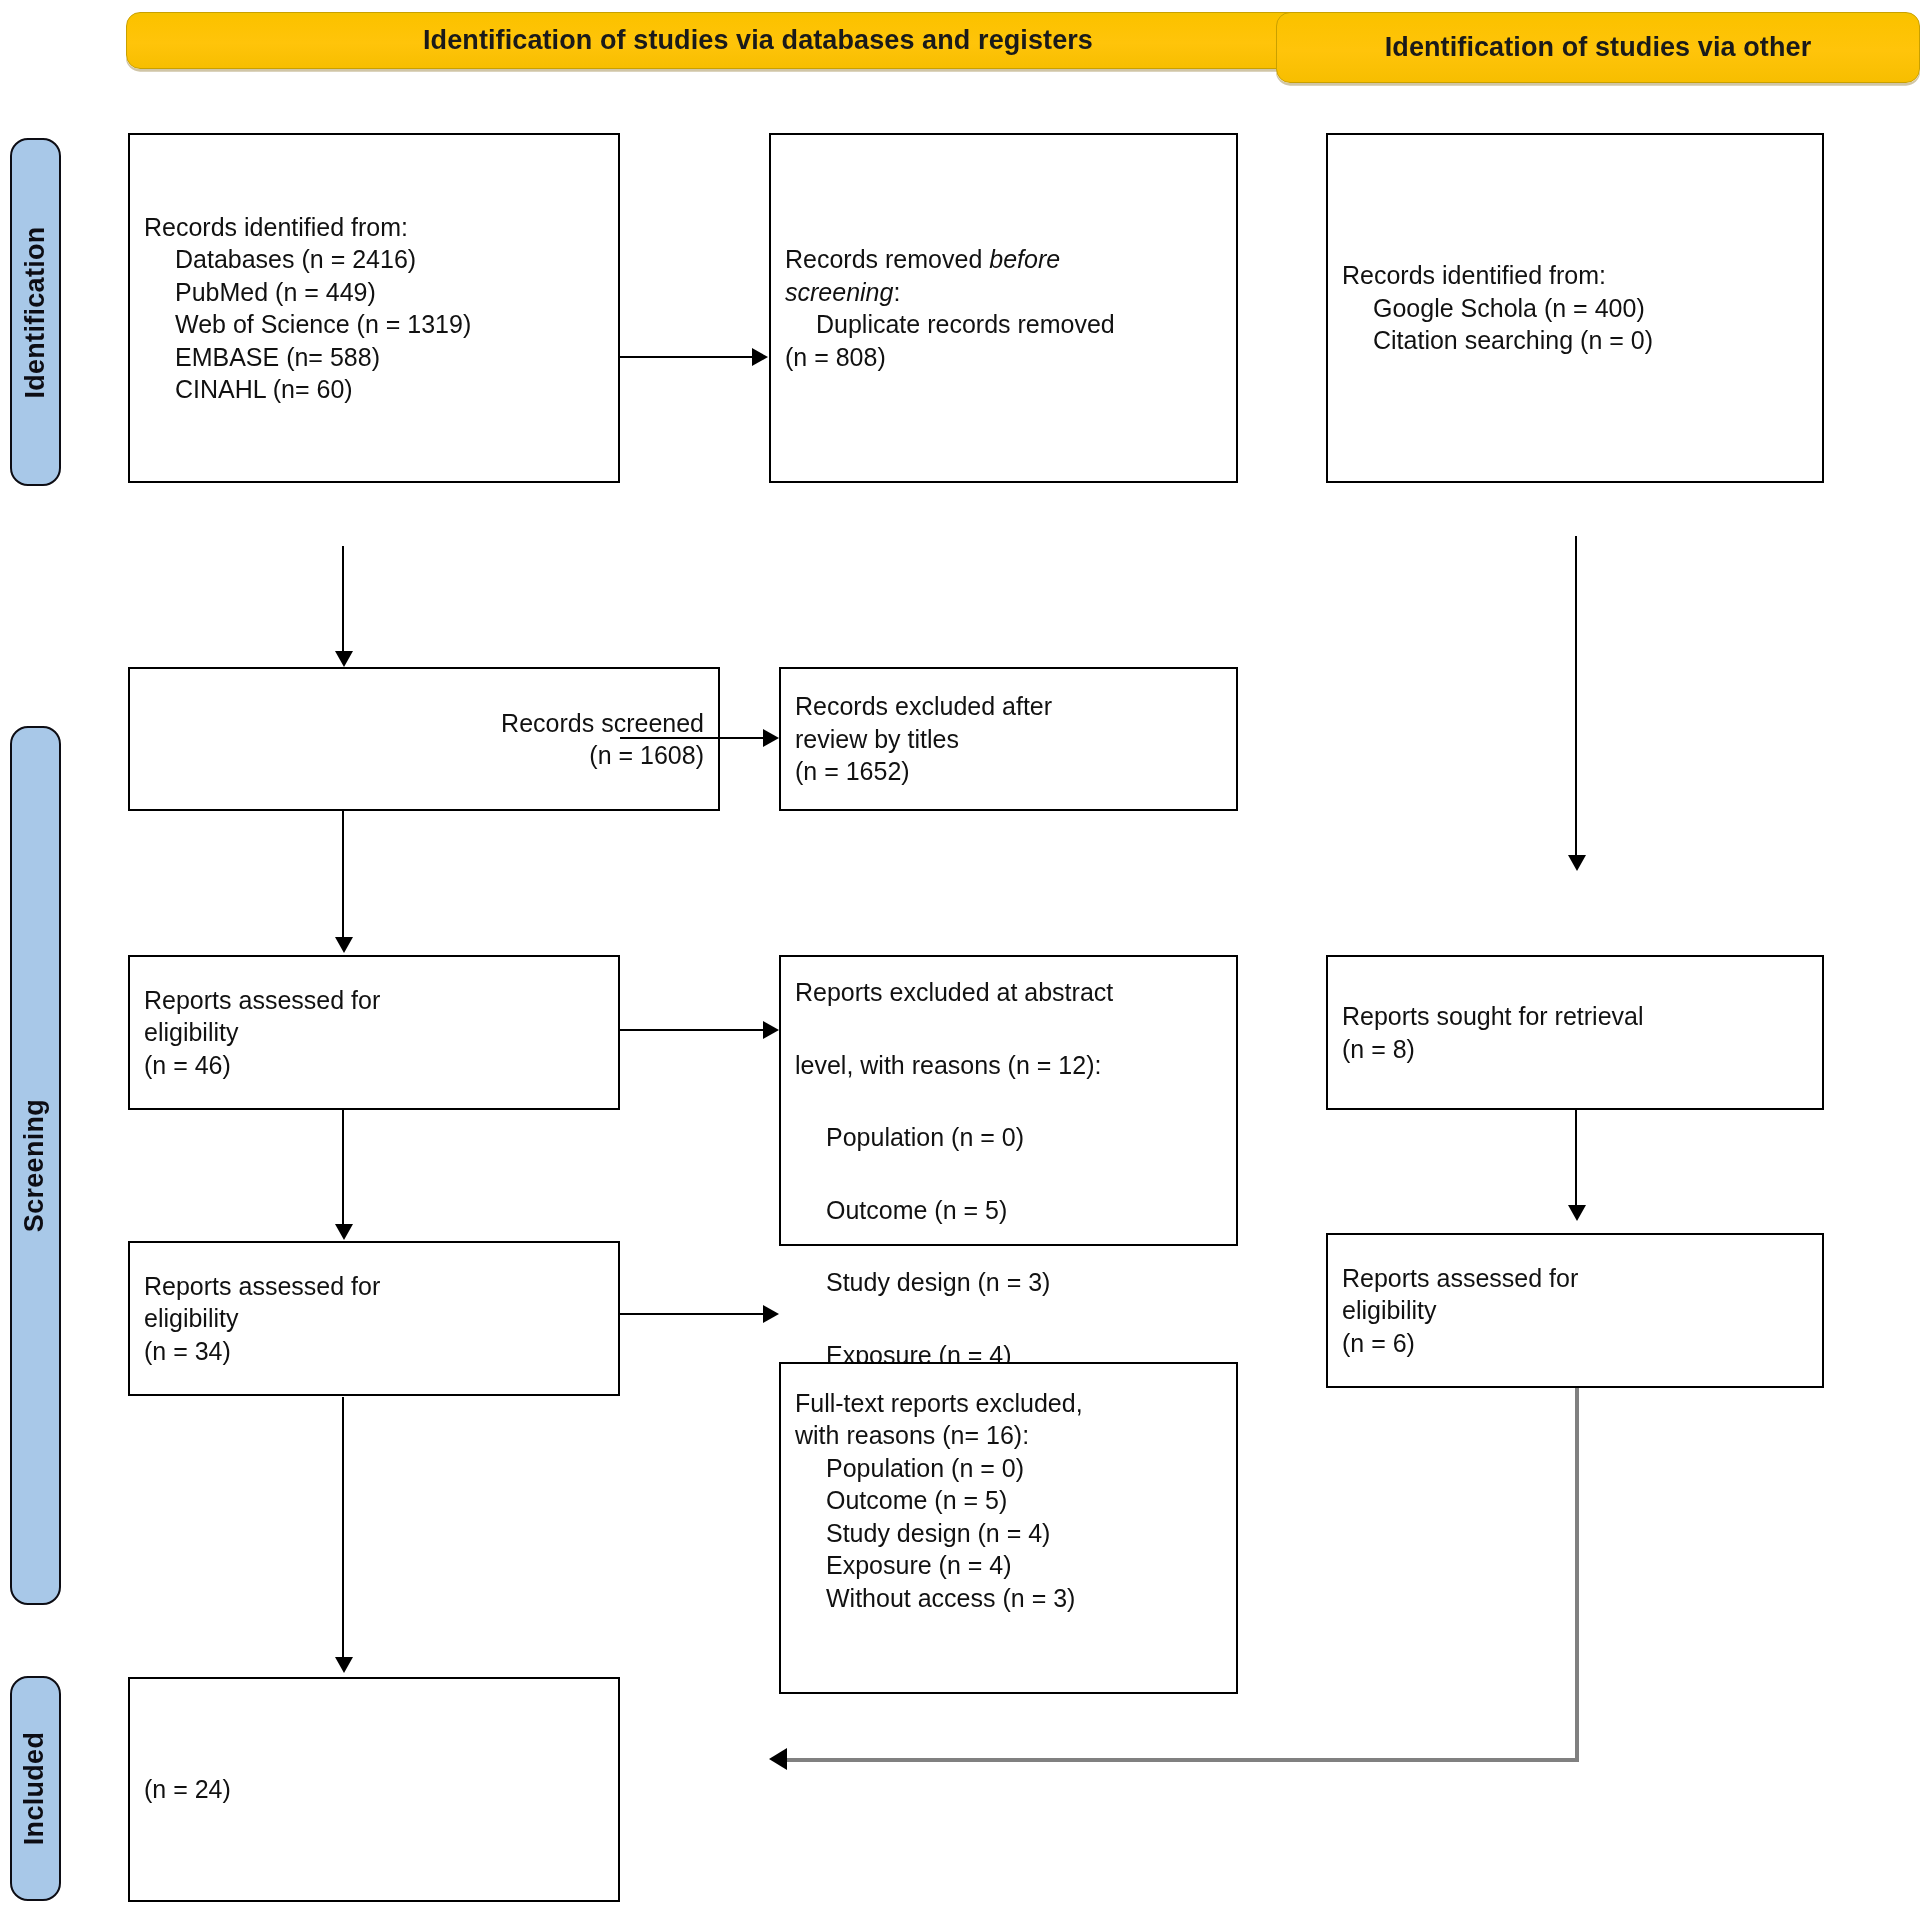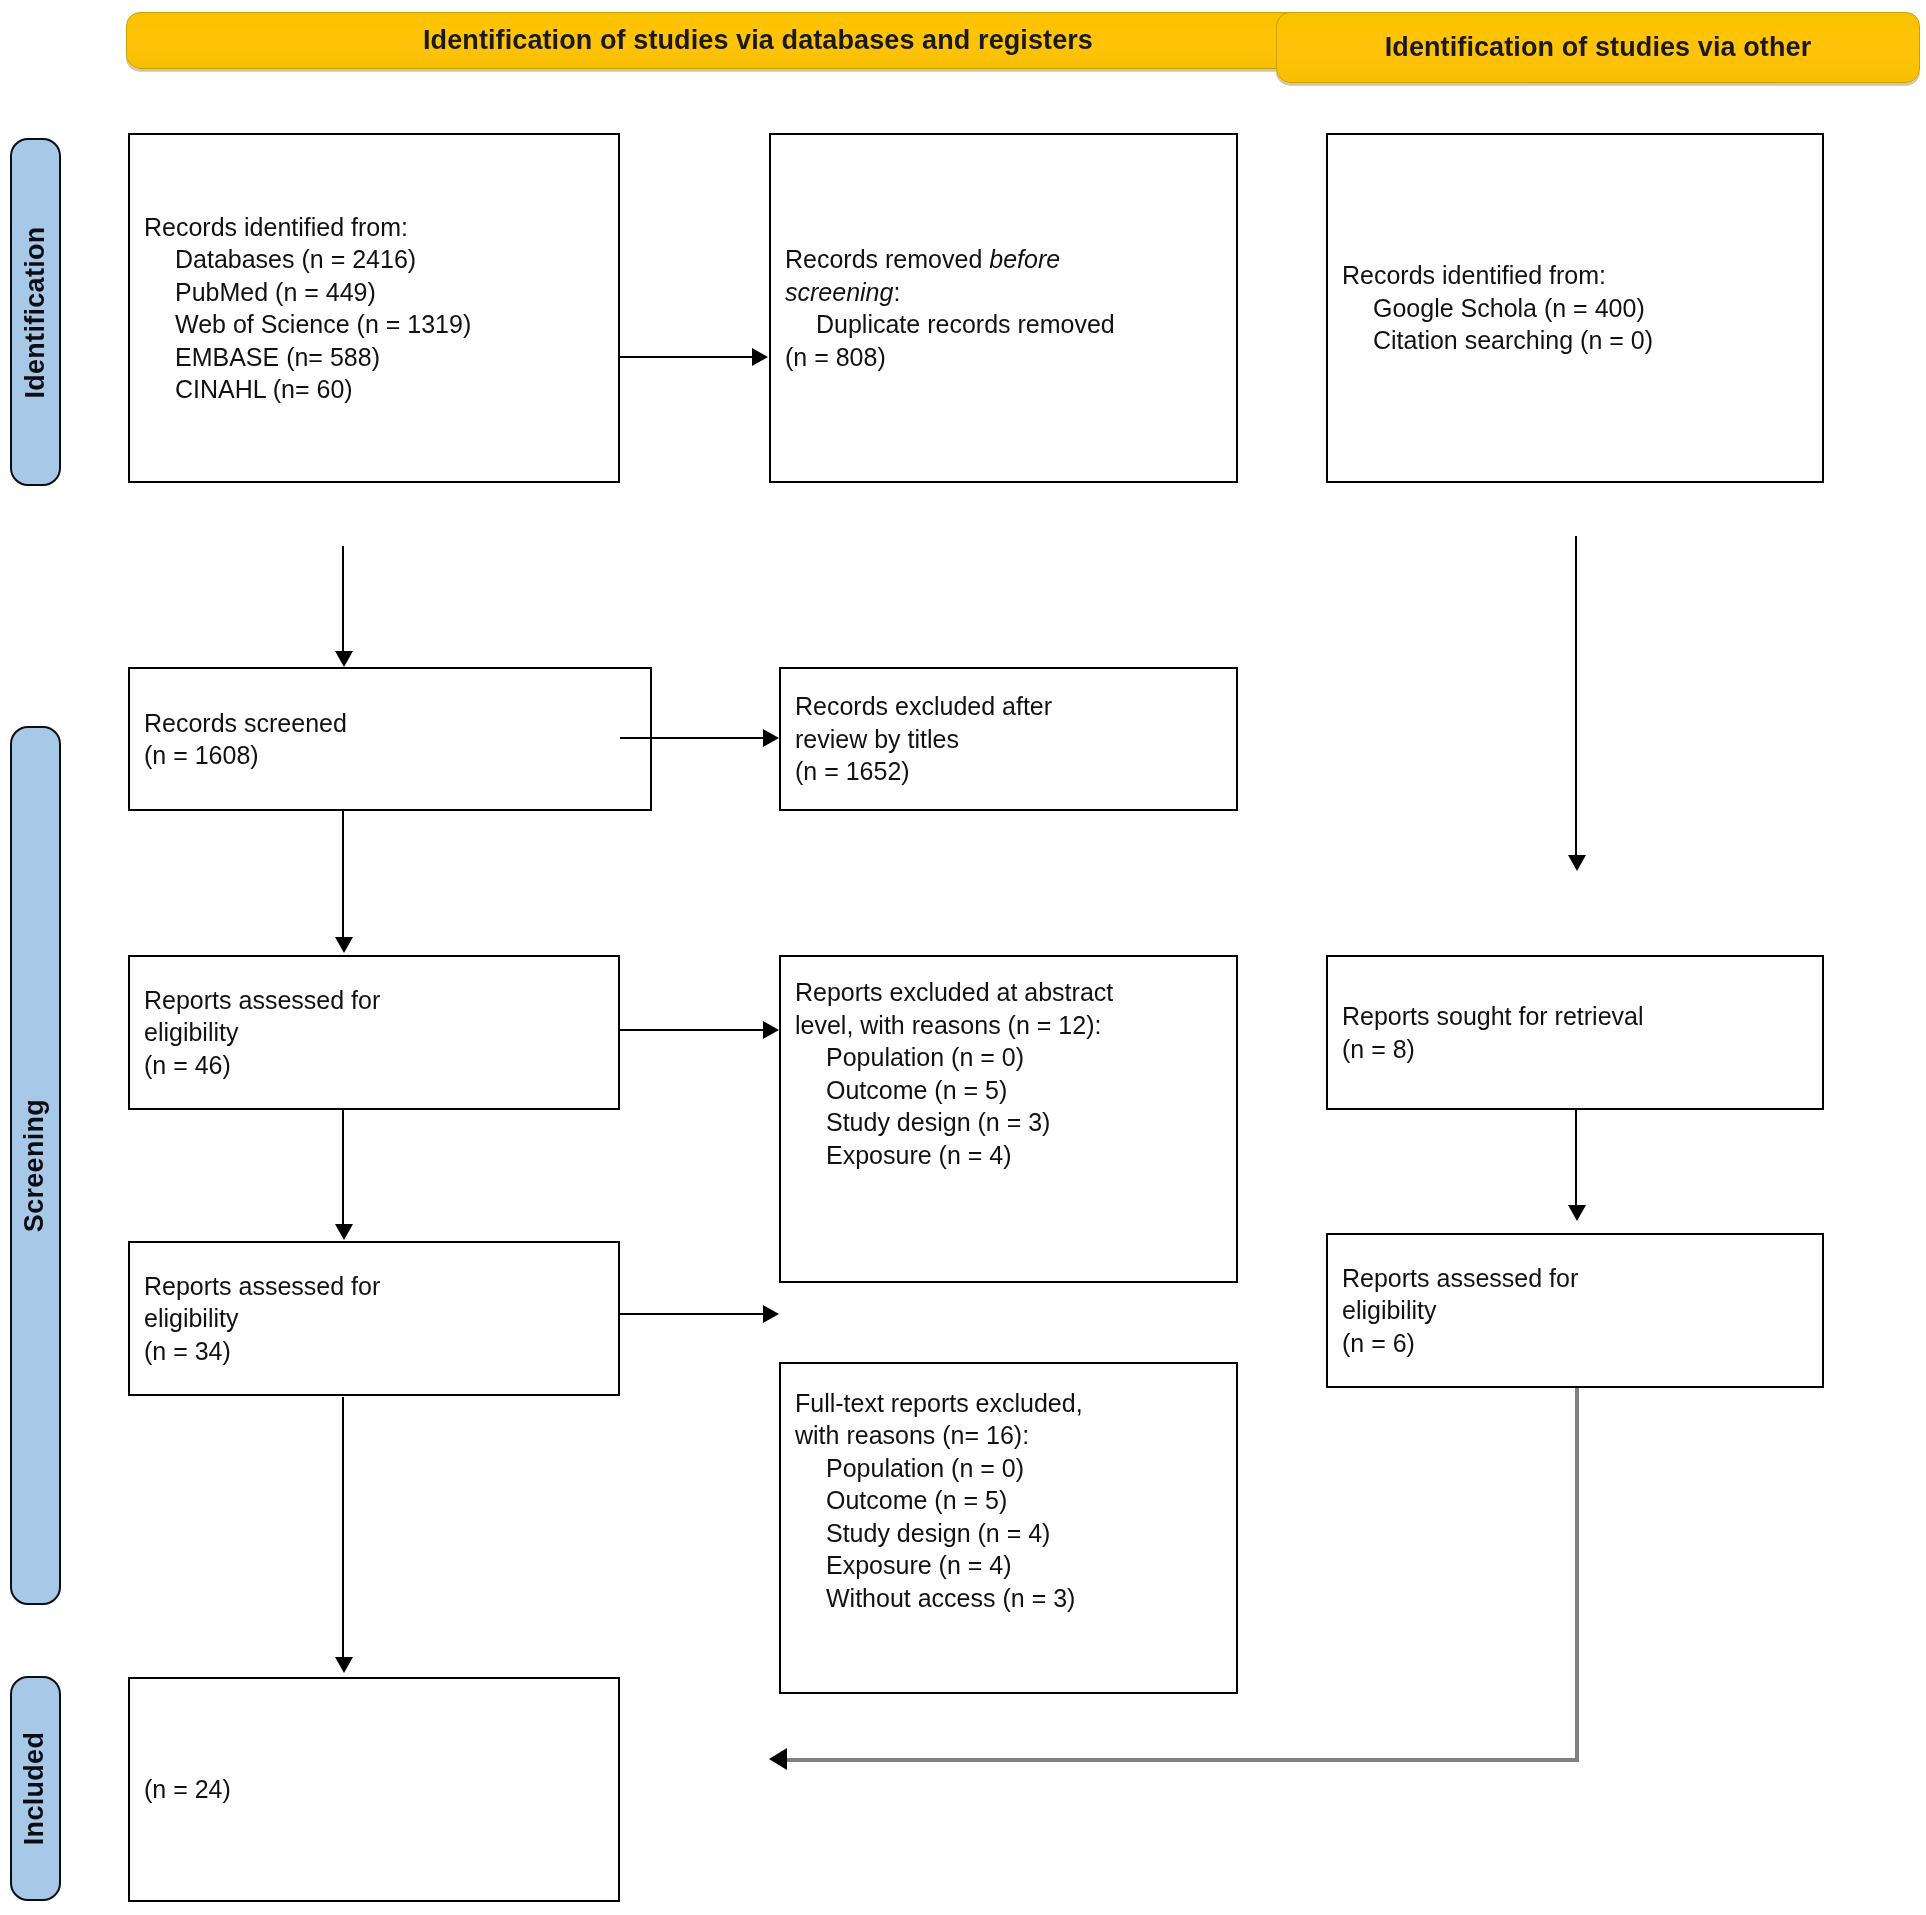--- a/index.html
+++ b/index.html
@@ -151,21 +151,21 @@
 
   <div class="conn h" style="left:620px; top:356px; width:133px;"></div>
   <div class="arrow-right" style="left:752px; top:348px;"></div>
 
   <div class="conn v" style="left:342px; top:546px; height:107px;"></div>
   <div class="arrow-down" style="left:335px; top:651px;"></div>
 
   <div class="conn v" style="left:1575px; top:536px; height:322px;"></div>
   <div class="arrow-down" style="left:1568px; top:855px;"></div>
 
-  <div class="fbox" style="left:128px; top:667px; width:524px; height:144px;">
+  <div class="fbox" style="left:128px; top:667px; width:592px; height:144px;align-items:flex-end;">
     <div class="line">Records screened</div>
     <div class="line">(n = 1608)</div>
   </div>
 
   <div class="fbox" style="left:779px; top:667px; width:459px; height:144px;">
     <div class="line">Records excluded after</div>
     <div class="line">review by titles</div>
     <div class="line">(n = 1652)</div>
   </div>
 
@@ -174,21 +174,21 @@
 
   <div class="conn v" style="left:342px; top:810px; height:129px;"></div>
   <div class="arrow-down" style="left:335px; top:937px;"></div>
 
   <div class="fbox" style="left:128px; top:955px; width:492px; height:155px;">
     <div class="line">Reports assessed for</div>
     <div class="line">eligibility</div>
     <div class="line">(n = 46)</div>
   </div>
 
-  <div class="fbox top-pad" style="left:779px; top:955px; width:459px; height:328px; padding-top:19.3px;">
+  <div class="fbox top-pad" style="left:779px; top:955px; width:459px; height:291px; padding-top:19.3px;gap:40px;">
     <div class="line">Reports excluded at abstract</div>
     <div class="line">level, with reasons (n = 12):</div>
     <div class="line indent">Population (n = 0)</div>
     <div class="line indent">Outcome (n = 5)</div>
     <div class="line indent">Study design (n = 3)</div>
     <div class="line indent">Exposure (n = 4)</div>
   </div>
 
   <div class="conn h" style="left:620px; top:1029px; width:144px;"></div>
   <div class="arrow-right" style="left:763px; top:1021px;"></div>

